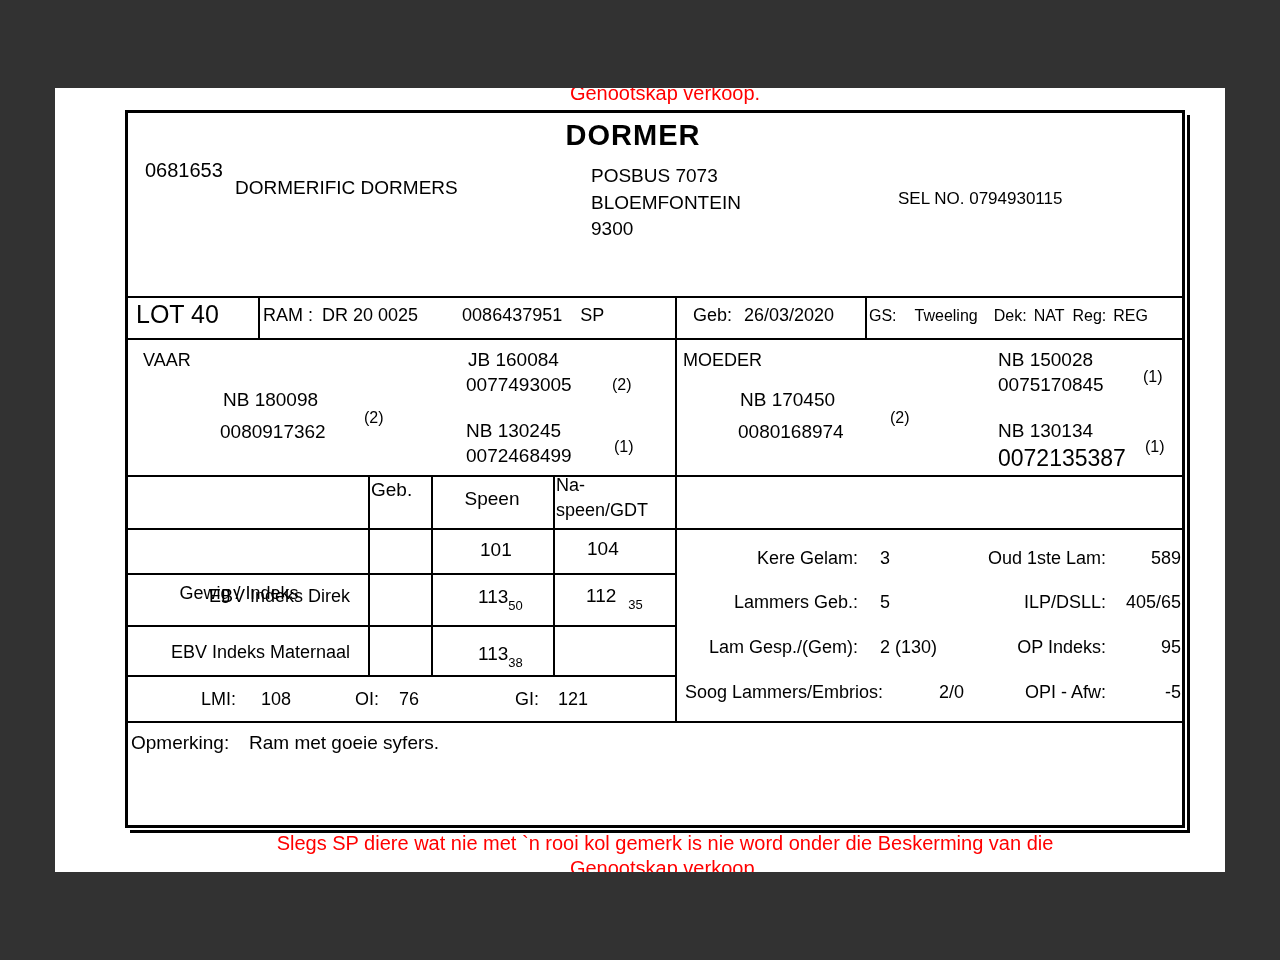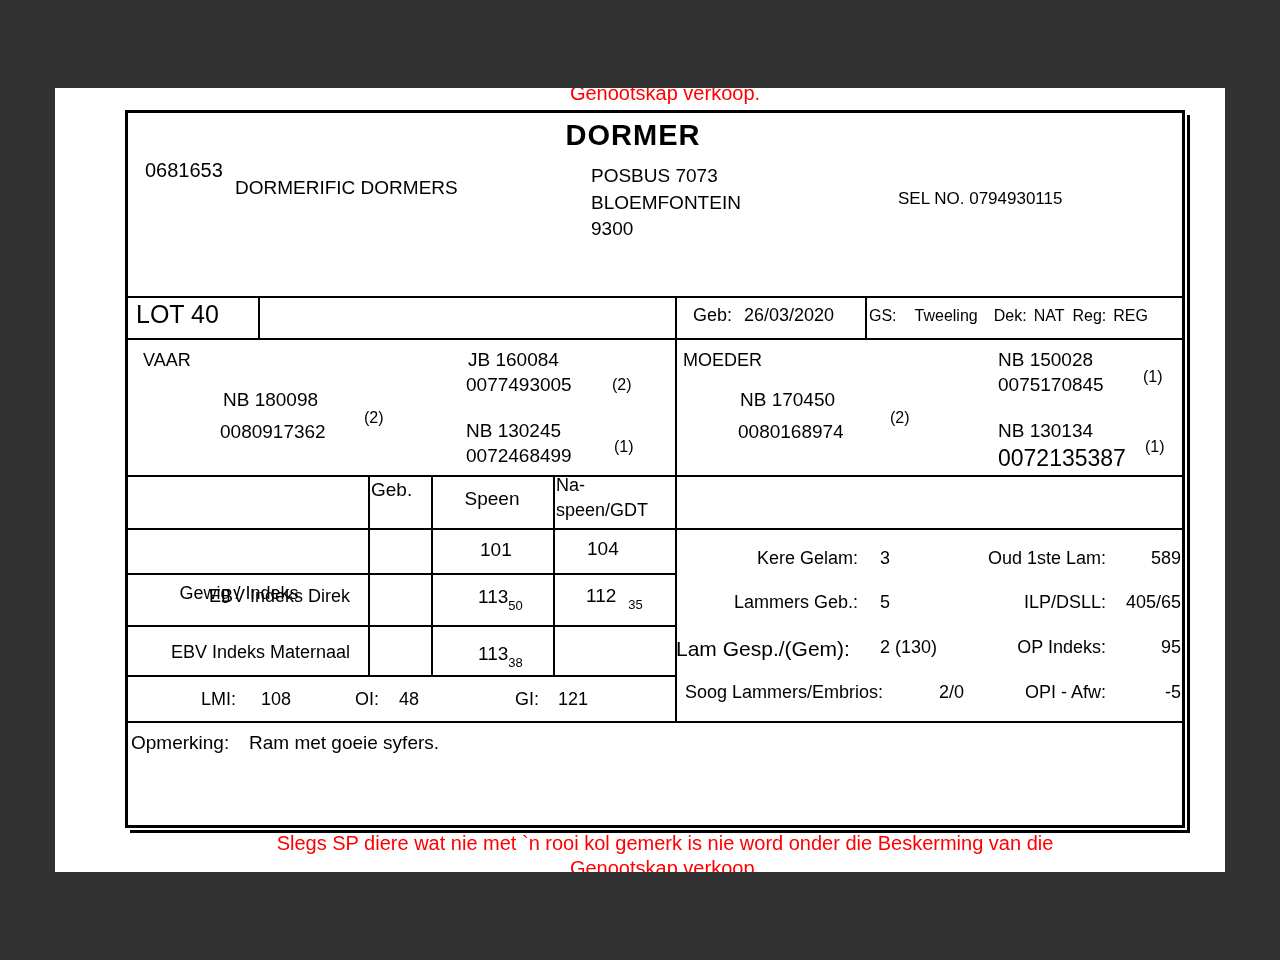--- a/index.html
+++ b/index.html
@@ -63,20 +63,23 @@
 
     <div class="t" style="left:355px;top:6px;width:300px;text-align:center;font-size:29px;letter-spacing:1px;font-weight:bold;">DORMER</div>
     <div class="t" style="left:17px;top:46px;font-size:20px;">0681653</div>
     <div class="t" style="left:107px;top:52px;font-size:19px;margin-top:12px;">DORMERIFIC DORMERS</div>
     <div class="t" style="left:463px;top:52px;font-size:19px;">POSBUS 7073</div>
     <div class="t" style="left:463px;top:79px;font-size:19px;">BLOEMFONTEIN</div>
     <div class="t" style="left:463px;top:105px;font-size:19px;">9300</div>
     <div class="t" style="left:770px;top:76px;font-size:17px;">SEL NO. 0794930115</div>
 
     <div class="t" style="left:8px;top:187px;font-size:25px;">LOT 40</div>
+    <div class="t" style="left:135px;top:192px;font-size:18px;">
+      <span>RAM :</span><span style="margin-left:9px;">DR 20 0025</span><span style="margin-left:44px;">0086437951</span><span style="margin-left:18px;">SP</span>
+    </div>
     <div class="t" style="left:565px;top:192px;font-size:18px;">
       <span>Geb:</span><span style="margin-left:12px;">26/03/2020</span>
     </div>
     <div class="t" style="left:741px;top:194px;font-size:16px;">
       <span>GS:</span><span style="margin-left:18px;">Tweeling</span><span style="margin-left:16px;">Dek:</span><span style="margin-left:7px;">NAT</span><span style="margin-left:8px;">Reg:</span><span style="margin-left:7px;">REG</span>
     </div>
 
     <div class="t" style="left:15px;top:237px;font-size:18px;">VAAR</div>
     <div class="t" style="left:95px;top:276px;font-size:19px;">NB 180098</div>
     <div class="t" style="left:92px;top:308px;font-size:19px;">0080917362</div>
@@ -111,39 +114,39 @@
     <div class="t" style="left:0;top:473px;width:222px;text-align:right;font-size:18px;">EBV Indeks Direk</div>
     <div class="t" style="left:350px;top:473px;font-size:19px;"><span>113</span><span class="sub">50</span></div>
     <div class="t" style="left:458px;top:472px;font-size:19px;"><span>112</span><span class="sub" style="margin-left:12px;">35</span></div>
 
     <div class="t" style="left:0;top:529px;width:222px;text-align:right;font-size:18px;">EBV Indeks Maternaal</div>
     <div class="t" style="left:350px;top:530px;font-size:19px;"><span>113</span><span class="sub">38</span></div>
 
     <div class="t" style="left:73px;top:576px;font-size:18px;">LMI:</div>
     <div class="t" style="left:133px;top:576px;font-size:18px;">108</div>
     <div class="t" style="left:227px;top:576px;font-size:18px;">OI:</div>
-    <div class="t" style="left:271px;top:576px;font-size:18px;">48</div>
+    <div class="t" style="left:271px;top:576px;font-size:18px;">76</div>
     <div class="t" style="left:387px;top:576px;font-size:18px;">GI:</div>
     <div class="t" style="left:430px;top:576px;font-size:18px;">121</div>
 
 
     <div>
       <div class="t" style="left:548px;top:435px;width:182px;text-align:right;font-size:18px;">Kere Gelam:</div>
       <div class="t" style="left:752px;top:435px;font-size:18px;">3</div>
       <div class="t" style="left:788px;top:435px;width:190px;text-align:right;font-size:18px;">Oud 1ste Lam:</div>
       <div class="t" style="left:984px;top:435px;width:69px;text-align:right;font-size:18px;">589</div>
     </div>
     <div>
       <div class="t" style="left:548px;top:479px;width:182px;text-align:right;font-size:18px;">Lammers Geb.:</div>
       <div class="t" style="left:752px;top:479px;font-size:18px;">5</div>
       <div class="t" style="left:788px;top:479px;width:190px;text-align:right;font-size:18px;">ILP/DSLL:</div>
       <div class="t" style="left:984px;top:479px;width:69px;text-align:right;font-size:18px;">405/65</div>
     </div>
     <div>
-      <div class="t" style="left:548px;top:524px;width:182px;font-size:21px;">Lam Gesp./(Gem):</div>
+      <div class="t" style="left:548px;top:524px;width:182px;text-align:right;font-size:18px;">Lam Gesp./(Gem):</div>
       <div class="t" style="left:752px;top:524px;font-size:18px;">2 (130)</div>
       <div class="t" style="left:788px;top:524px;width:190px;text-align:right;font-size:18px;">OP Indeks:</div>
       <div class="t" style="left:984px;top:524px;width:69px;text-align:right;font-size:18px;">95</div>
     </div>
     <div>
       <div class="t" style="left:557px;top:569px;font-size:18px;text-align:center;">Soog Lammers/Embrios:</div>
       <div class="t" style="left:811px;top:569px;font-size:18px;">2/0</div>
       <div class="t" style="left:788px;top:569px;width:190px;text-align:right;font-size:18px;">OPI - Afw:</div>
       <div class="t" style="left:984px;top:569px;width:69px;text-align:right;font-size:18px;">-5</div>
     </div>

